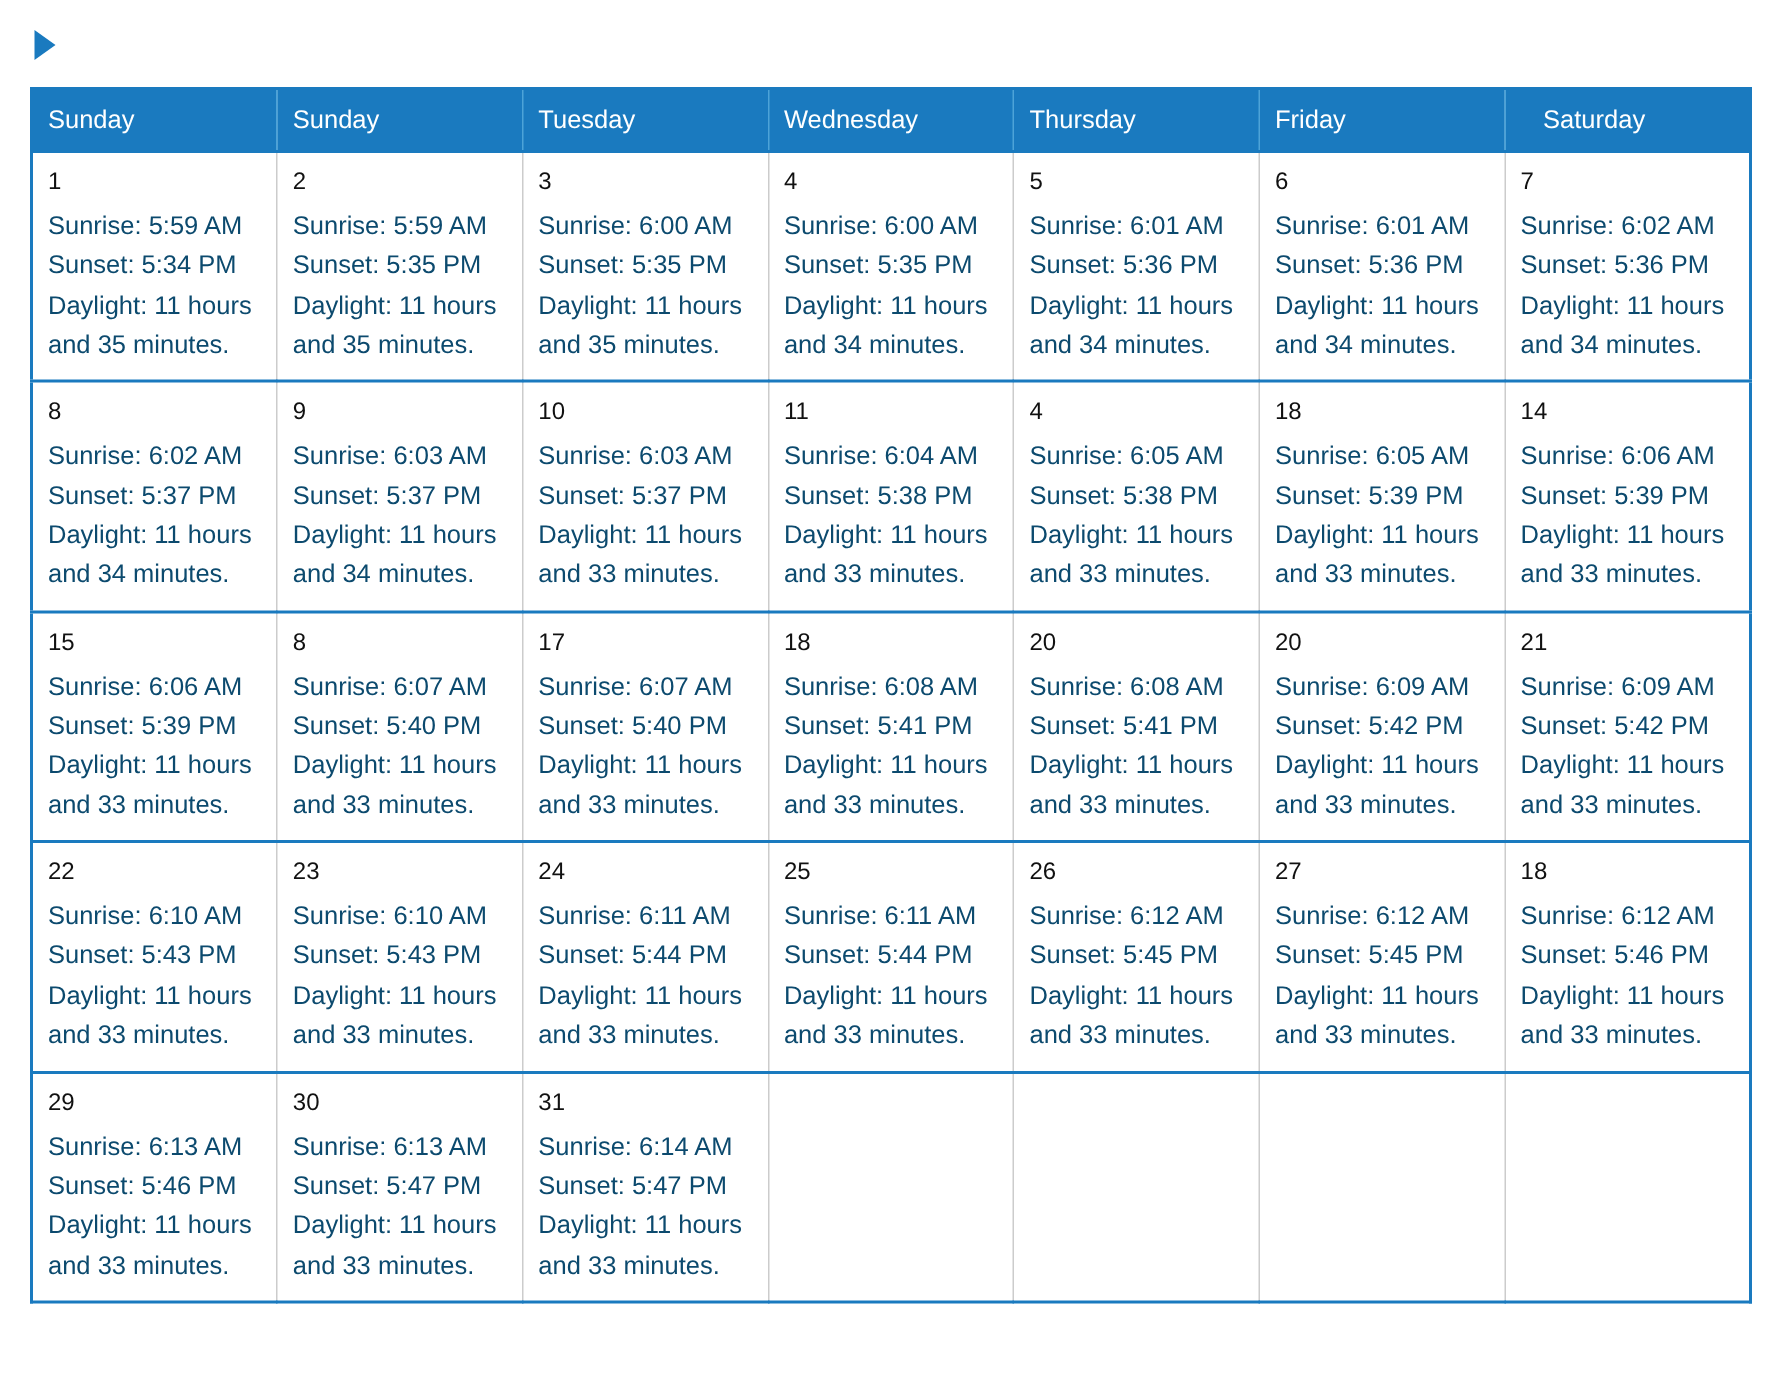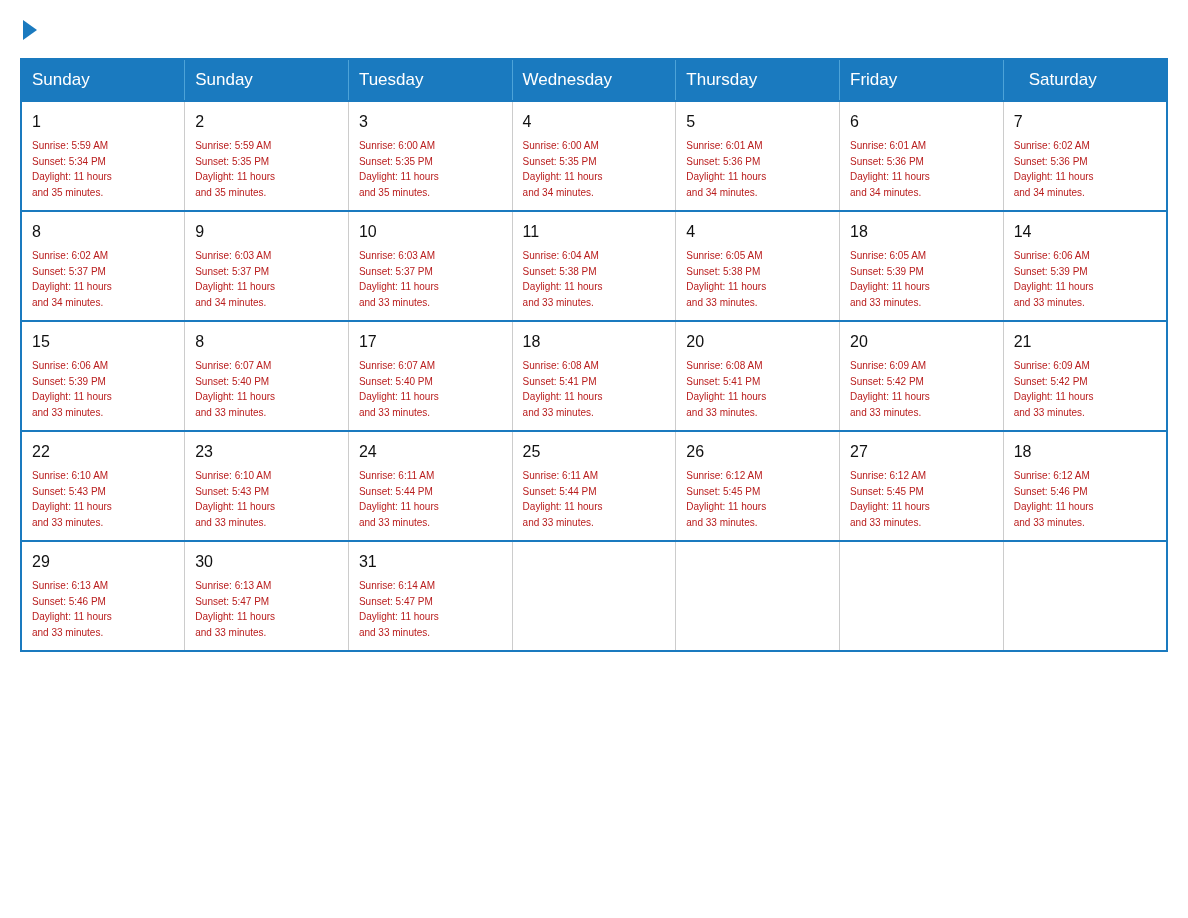--- a/index.html
+++ b/index.html
@@ -90,22 +90,22 @@
       border-right: none;
     }
     .day-num {
       font-size: 16px;
       font-weight: normal;
       color: #111;
       display: block;
       margin-bottom: 4px;
     }
     .day-info {
-      font-size: 10px;
-      color: #b91c1c;
+      font-size: 17px;
+      color: #0c4a6e;
       line-height: 1.55;
     }
     .empty-cell {
       background: #fff;
     }
   </style>
 </head>
 <body>
 
 <div class="header">

